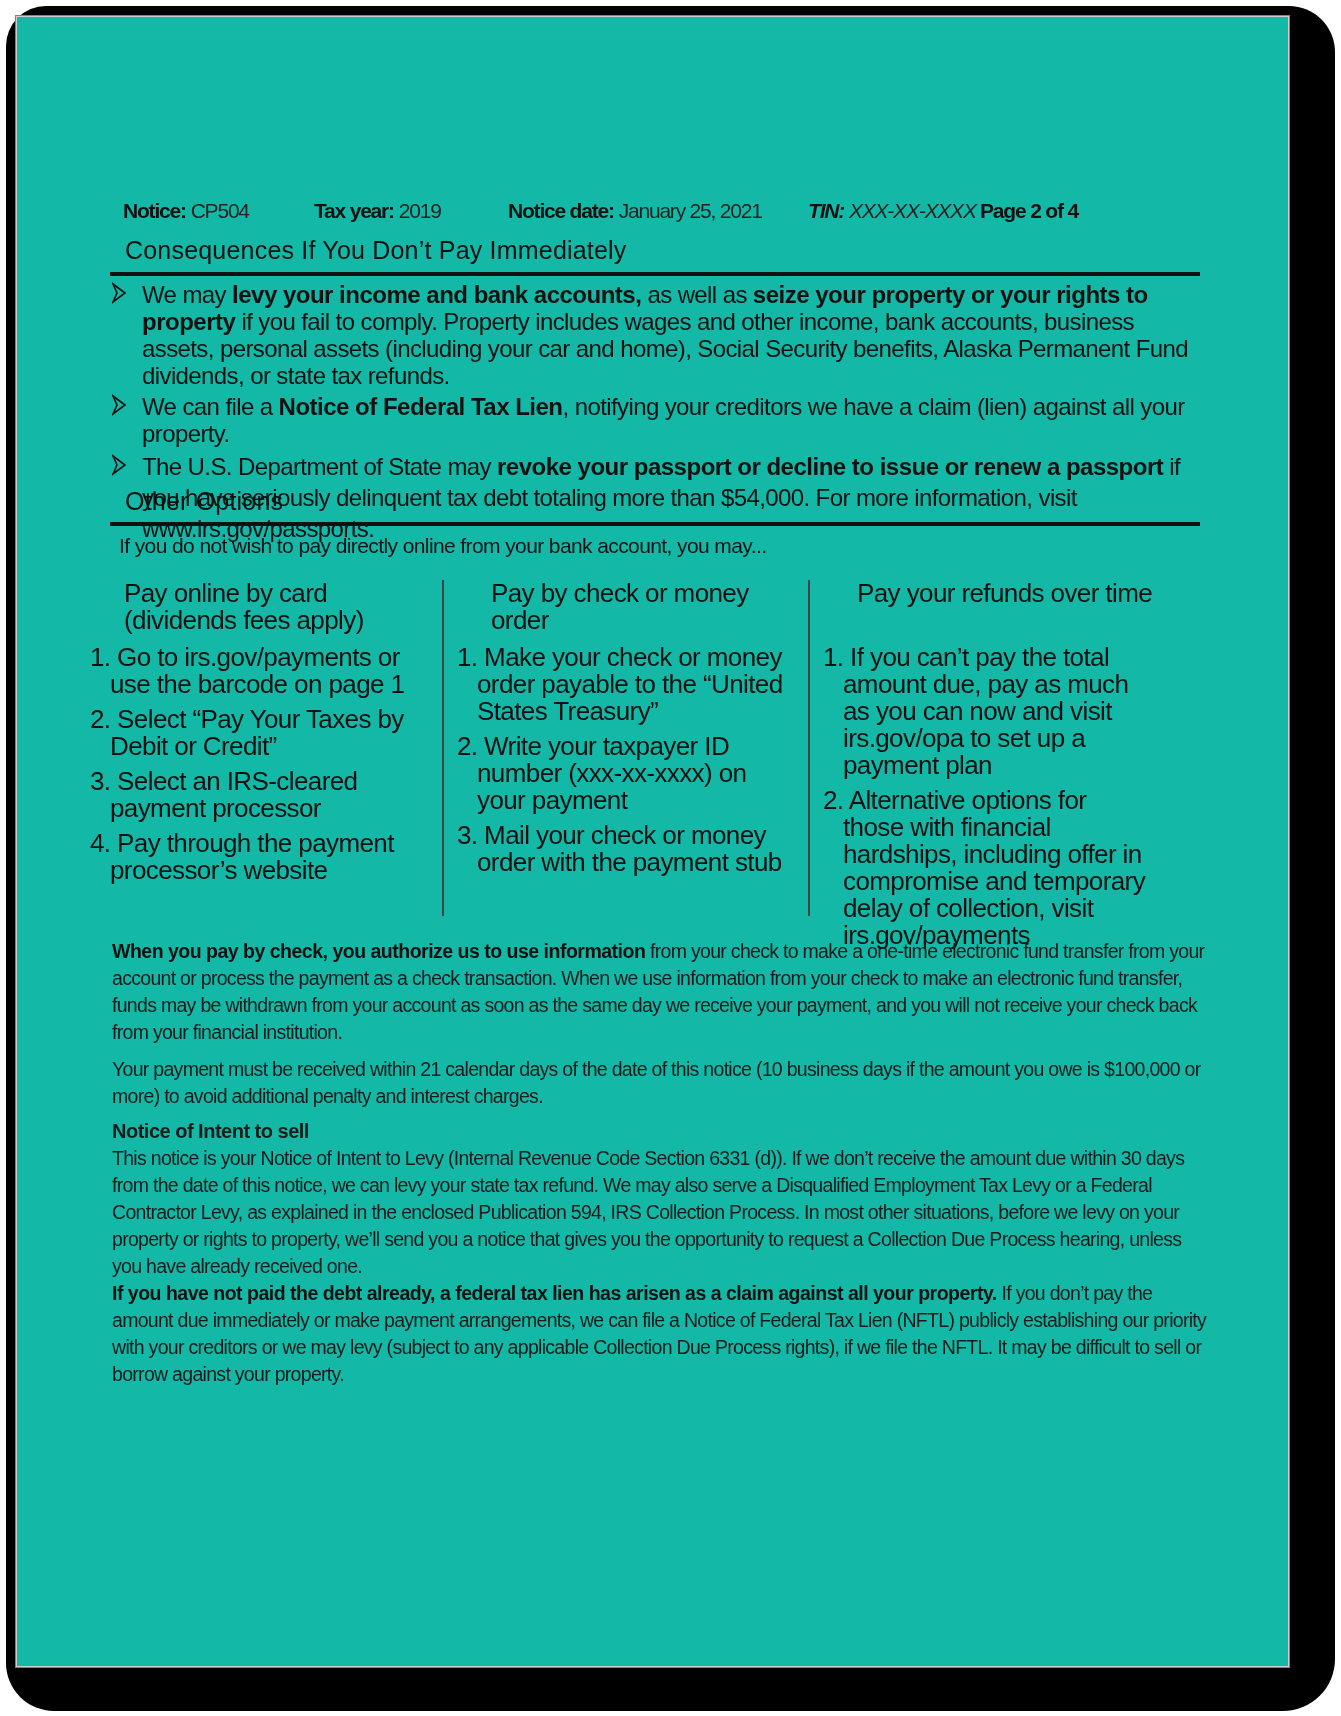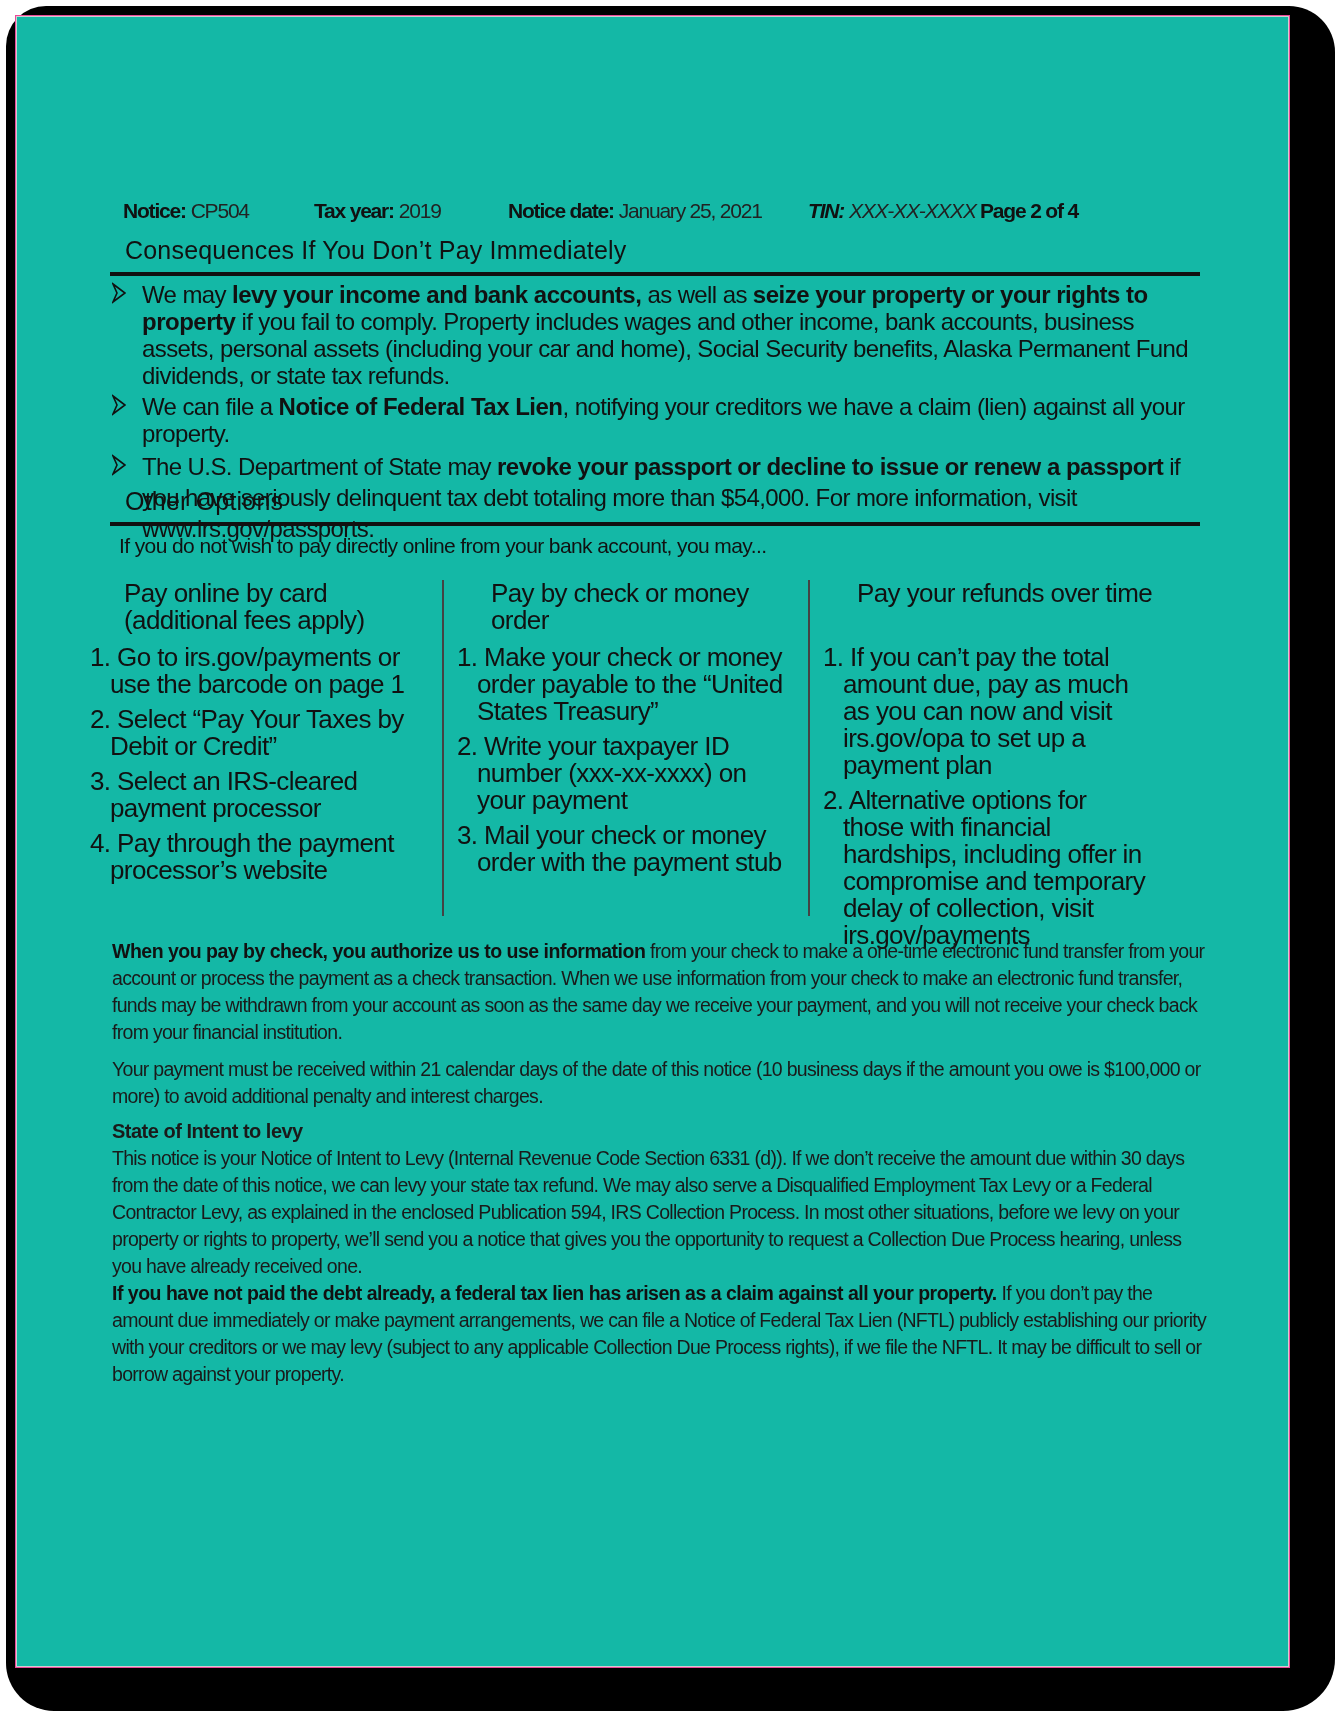--- a/index.html
+++ b/index.html
@@ -89,21 +89,21 @@
       </div>
     </div>
 
     <div class="section-title" style="top:471px;">Other Options</div>
     <div class="rule" style="top:506px;"></div>
     <div class="intro" style="top:518px;">If you do not wish to pay directly online from your bank account, you may...</div>
 
     <div class="col" style="left:74px; width:320px; top:564px;">
       <div class="col-title">
         <div>Pay online by card</div>
-        <div>(additional fees apply)</div>
+        <div>(dividends fees apply)</div>
       </div>
       <div class="step">1. Go to irs.gov/payments or use the barcode on page 1</div>
       <div class="step">2. Select “Pay Your Taxes by Debit or Credit”</div>
       <div class="step">3. Select an IRS-cleared payment processor</div>
       <div class="step">4. Pay through the payment processor’s website</div>
     </div>
 
     <div class="col-divider" style="left:426px; top:564px;"></div>
 
     <div class="col" style="left:441px; width:330px; top:564px;">
@@ -127,21 +127,21 @@
       <div class="step">2. Alternative options for those with financial hardships, including offer in compromise and temporary delay of collection, visit irs.gov/payments</div>
     </div>
 
     <div class="para" style="top:922px;">
       <b>When you pay by check, you authorize us to use information</b><span> from your check to make a one-time electronic fund transfer from your account or process the payment as a check transaction. When we use information from your check to make an electronic fund transfer, funds may be withdrawn from your account as soon as the same day we receive your payment, and you will not receive your check back from your financial institution.</span>
     </div>
 
     <div class="para" style="top:1040px;">Your payment must be received within 21 calendar days of the date of this notice (10 business days if the amount you owe is $100,000 or more) to avoid additional penalty and interest charges.</div>
 
     <div class="para" style="top:1102px;">
-      <div class="subhead">State of Intent to levy</div>
+      <div class="subhead">Notice of Intent to sell</div>
       <div>This notice is your Notice of Intent to Levy (Internal Revenue Code Section 6331 (d)). If we don’t receive the amount due within 30 days from the date of this notice, we can levy your state tax refund. We may also serve a Disqualified Employment Tax Levy or a Federal Contractor Levy, as explained in the enclosed Publication 594, IRS Collection Process. In most other situations, before we levy on your property or rights to property, we’ll send you a notice that gives you the opportunity to request a Collection Due Process hearing, unless you have already received one.</div>
     </div>
 
     <div class="para" style="top:1264px;">
       <b>If you have not paid the debt already, a federal tax lien has arisen as a claim against all your property.</b><span> If you don’t pay the amount due immediately or make payment arrangements, we can file a Notice of Federal Tax Lien (NFTL) publicly establishing our priority with your creditors or we may levy (subject to any applicable Collection Due Process rights), if we file the NFTL. It may be difficult to sell or borrow against your property.</span>
     </div>
 
   </div>
 </div>
 

